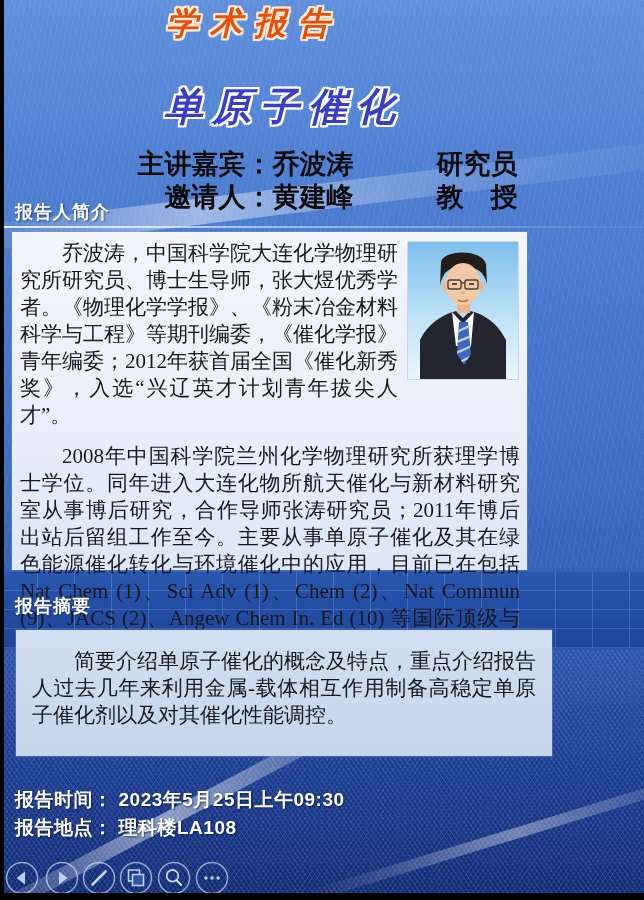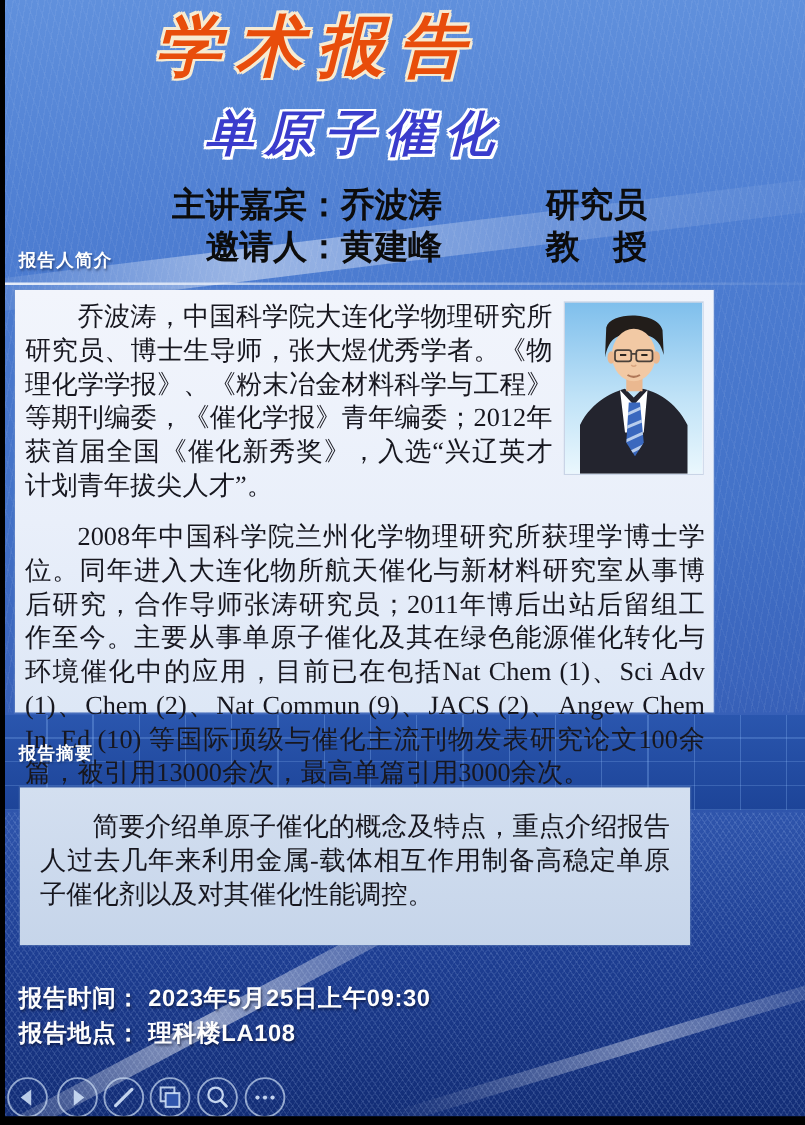--- a/index.html
+++ b/index.html
@@ -36,21 +36,21 @@
     left:300px;top:828px;width:430px;height:11px;transform:rotate(-17deg);
     background:linear-gradient(90deg,transparent,rgba(255,255,255,.38) 50%,transparent);
   }
   .edge-left{position:absolute;left:0;top:0;width:4px;height:900px;background:#000;z-index:30;}
   .edge-bottom{position:absolute;left:0;top:893px;width:644px;height:7px;background:#000;z-index:30;}
 
   
   .title{
     position:absolute;left:0;top:2px;width:508px;text-align:center;
     font-family:"DejaVu Serif","Liberation Serif",serif;
-    font-size:53px;font-weight:bold;font-style:italic;letter-spacing:12px;
+    font-size:32px;font-weight:bold;font-style:italic;letter-spacing:12px;
     color:#e84d0b;
     text-shadow:-2px 0 #f7ebd2,2px 0 #f7ebd2,0 -2px #f7ebd2,0 2px #f7ebd2,
       -2px -2px #f7ebd2,2px -2px #f7ebd2,-2px 2px #f7ebd2,2px 2px #f7ebd2;
   }
   .subtitle{
     position:absolute;left:0;top:80px;width:568px;text-align:center;
     font-family:"DejaVu Serif","Liberation Serif",serif;
     font-size:39px;font-weight:bold;font-style:italic;letter-spacing:9px;
     color:#3a3ccc;
     text-shadow:-2px 0 #fff,2px 0 #fff,0 -2px #fff,0 2px #fff,
@@ -61,30 +61,30 @@
     position:absolute;top:148px;left:50%;transform:translateX(-50%);
     font-family:"Liberation Serif","DejaVu Serif",serif;
     font-weight:700;font-size:27px;color:#0c0c0c;line-height:33px;white-space:nowrap;
   }
   .guest-row{display:flex;align-items:baseline;}
   .guest-label{display:inline-block;width:146px;text-align:right;}
   .guest-name{display:inline-block;min-width:112px;}
   .guest-title{display:inline-block;margin-left:52px;}
   
   .sec-heading{
-    position:absolute;left:15px;color:#ffffff;font-weight:bold;font-size:14px;
+    position:absolute;left:15px;color:#ffffff;font-weight:bold;font-size:18px;
     letter-spacing:1px;text-shadow:1px 1px 2px rgba(0,20,60,.55);
   }
   .divider{
     position:absolute;left:0;top:226px;width:644px;height:2px;
     background:linear-gradient(90deg,rgba(255,255,255,.85),rgba(255,255,255,.25) 70%,rgba(255,255,255,.05));
   }
   
   .bio-card{
-    position:absolute;left:12px;top:232px;width:559px;height:338px;
+    position:absolute;left:12px;top:232px;width:515px;height:338px;
     background:linear-gradient(180deg,#f2f5fc 0%,#e9effa 55%,#dde7f6 100%);
     box-shadow:0 0 0 1px rgba(120,150,200,.35);
     padding:8px 7px 6px 8px;
   }
   .bio-card p{
     margin:0;font-family:"Liberation Serif","DejaVu Serif",serif;
     font-size:21px;line-height:27px;color:#17171f;text-indent:2em;text-align:justify;
   }
   .bio-card p + p{margin-top:14px;}
   .photo-wrap{

